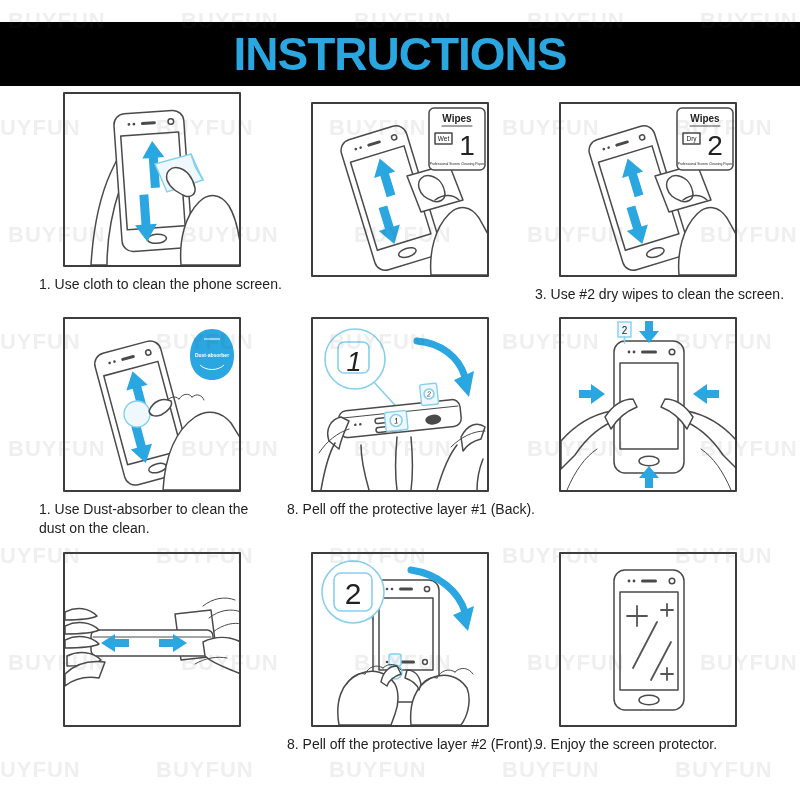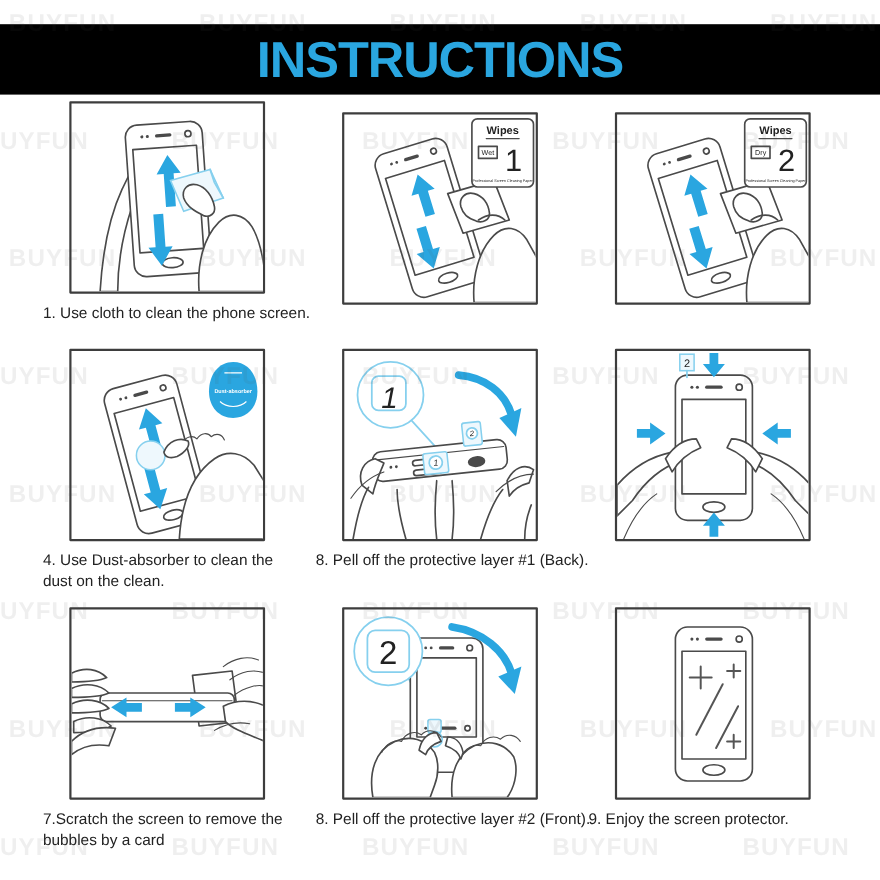--- a/index.html
+++ b/index.html
@@ -136,20 +136,23 @@
         <rect class="lnf" x="0" y="0" width="56" height="62" rx="5"></rect>
         <text class="txt" x="28" y="14" font-size="10" font-weight="bold" text-anchor="middle">Wipes</text>
         <path class="lnt" d="M13 18 H43" stroke-width="1.6"></path>
         <rect class="ln" x="6" y="25" width="17" height="11"></rect>
         <text class="txt" x="14.5" y="33" font-size="6.5" text-anchor="middle">Dry</text>
         <text class="txt" x="38" y="47" font-size="28" text-anchor="middle">2</text>
         <text class="txt" x="28" y="57" font-size="3.4" text-anchor="middle">Professional Screen Cleaning Paper</text>
       </g>
     </svg>
   </div>
+  <div class="caption">
+    <span>3. Use #2 dry wipes to clean the screen.</span>
+  </div>
 </div>
 
 <div class="cell" id="c4">
   <div class="panel">
     <svg viewBox="0 0 174 171">
       <g transform="rotate(-15 78 95)">
         <rect class="lnf" x="44" y="26" width="68" height="136" rx="11"></rect>
         <rect class="ln" x="50" y="48" width="56" height="92"></rect>
         <circle class="dk" cx="59" cy="37" r="1.3"></circle>
           <circle class="dk" cx="64" cy="37" r="1.3"></circle>
@@ -165,21 +168,21 @@
       <path class="lnf" d="M98 171 C100 138 110 112 130 98 C142 90 156 92 166 104 L176 120 L176 171 Z"></path>
       <g>
         <path fill="#2aa6e0" d="M147 10 C160 10 169 21 169 37 C169 51 160 61 147 61 C134 61 125 51 125 37 C125 21 134 10 147 10 Z"></path>
         <path d="M139 20 H155" stroke="#ffffff" stroke-width="1" fill="none"></path>
         <text x="147" y="38" font-size="5" font-weight="bold" fill="#ffffff" text-anchor="middle" class="txt" style="fill:#ffffff">Dust-absorber</text>
         <path d="M135 46 C141 52 153 52 159 46" stroke="#ffffff" stroke-width="1" fill="none"></path>
       </g>
     </svg>
   </div>
   <div class="caption">
-    <span>4. Use Dust-absorber to clean the</span>
+    <span>1. Use Dust-absorber to clean the</span>
     <span>dust on the clean.</span>
   </div>
 </div>
 
 <div class="cell" id="c5">
   <div class="panel">
     <svg viewBox="0 0 174 171">
       <path class="lb" d="M60 62 L90 95"></path>
       <circle class="lbf" cx="42" cy="40" r="30"></circle>
       <rect class="lb" x="25" y="23" width="31" height="31" rx="6" fill="none"></rect>
@@ -268,24 +271,20 @@
         <path class="lnf" d="M0 120 C10 110 24 106 40 108 L34 124 C22 122 10 124 0 132 Z"></path>
       </g>
       <g>
         <path class="lnt" d="M138 52 C148 44 160 42 170 46"></path>
         <path class="lnt" d="M144 64 C154 56 166 54 176 58"></path>
         <path class="lnt" d="M148 78 C158 70 170 68 176 70"></path>
         <path class="lnf" d="M138 88 C150 82 164 82 176 88 L176 120 C162 114 148 110 140 102 Z"></path>
         <path class="lnt" d="M130 110 C140 104 152 102 162 104"></path>
       </g>
     </svg>
-  </div>
-  <div class="caption">
-    <span>7.Scratch the screen to remove the</span>
-    <span>bubbles by a card</span>
   </div>
 </div>
 
 <div class="cell" id="c8">
   <div class="panel">
     <svg viewBox="0 0 174 171">
       <path class="lb" d="M58 62 L80 104"></path>
       <g>
         <rect class="lnf" x="60" y="26" width="66" height="122" rx="10"></rect>
         <rect class="ln" x="66" y="44" width="54" height="72"></rect>

